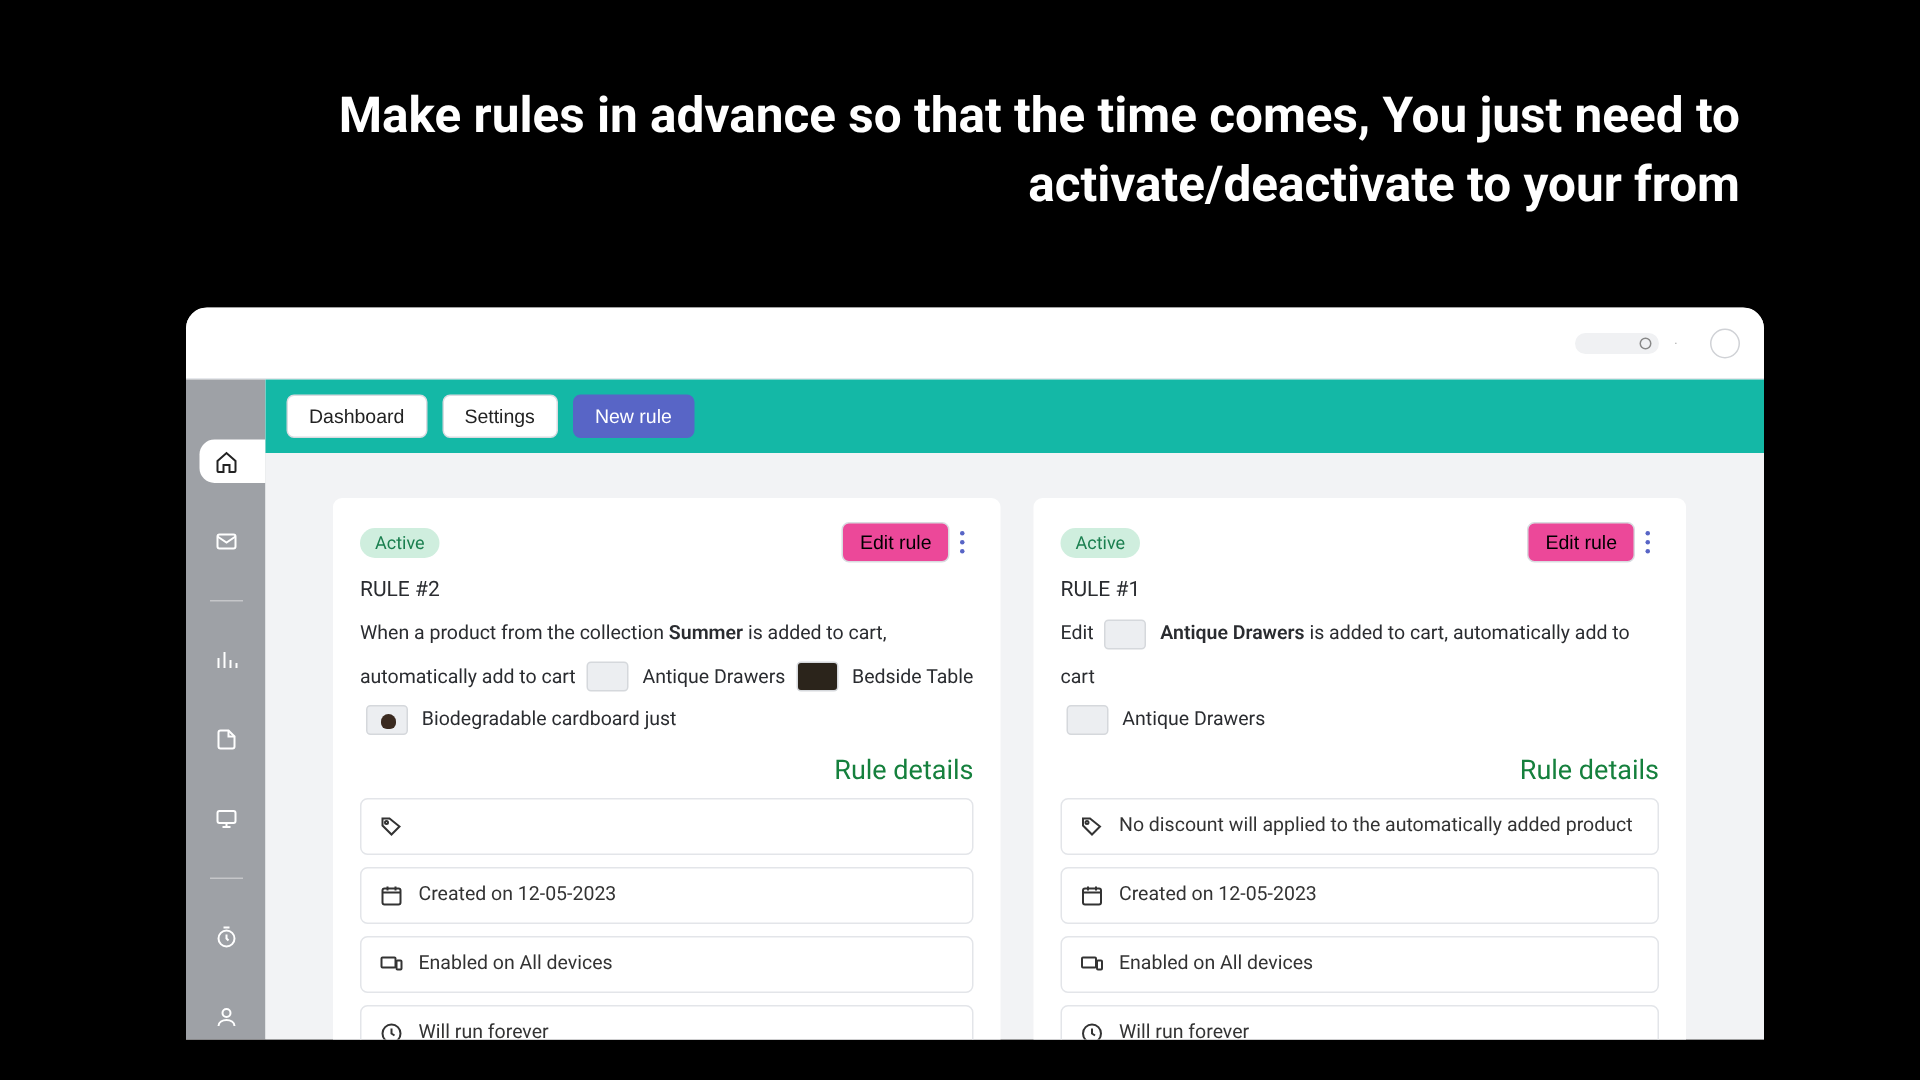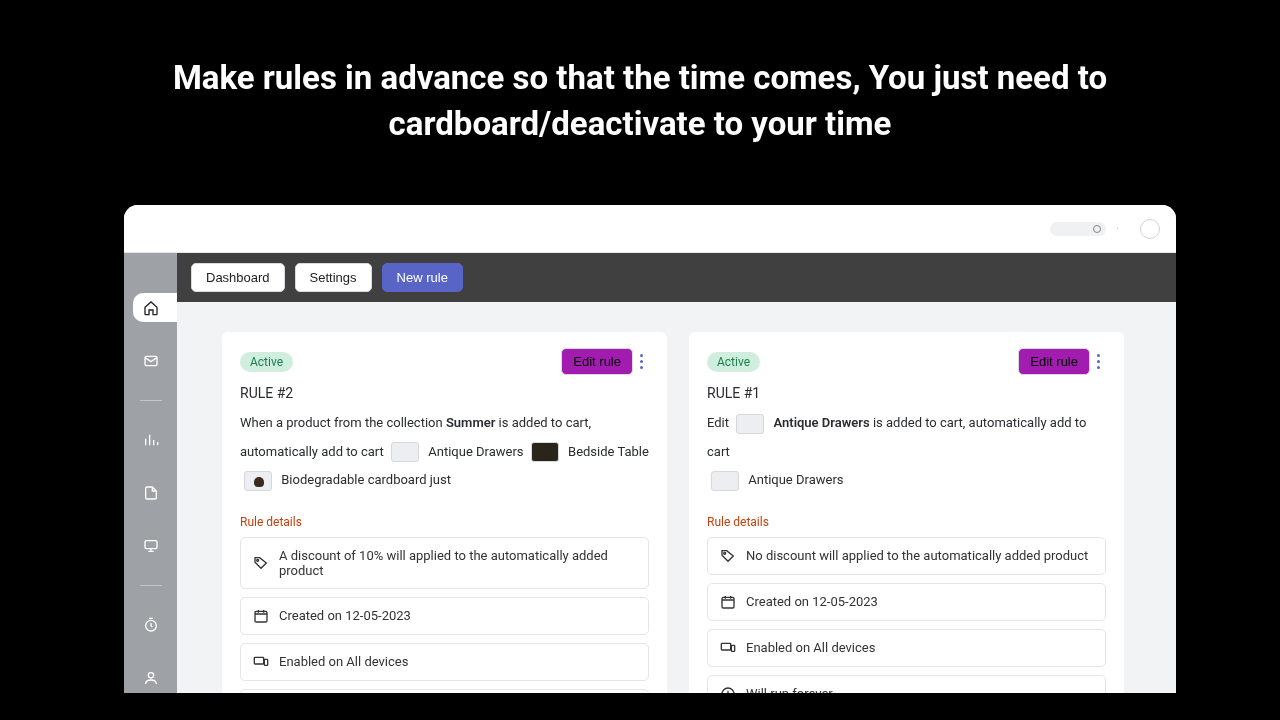--- a/index.html
+++ b/index.html
@@ -6,21 +6,21 @@
   body {
     background: #000;
     width: 1280px;
     height: 720px;
     font-family: -apple-system, BlinkMacSystemFont, "Segoe UI", Roboto, Helvetica, Arial, sans-serif;
     overflow: hidden;
     color: #111;
   }
   .hero {
     width: 100%;
-    text-align: center;
+    text-align: right;
     color: #fff;
     padding: 55px 120px 30px;
   }
   .hero h1 {
     font-size: 33px;
     font-weight: 700;
     line-height: 1.4;
   }
   .app-window {
     position: absolute;
@@ -101,21 +101,21 @@
   .main {
     flex: 1;
     background: #f2f3f5;
     display: flex;
     flex-direction: column;
   }
   .tabs-row {
     display: flex;
     gap: 10px;
     padding: 10px 14px;
-    background: #404040;
+    background: #14b8a6;
   }
   .tab {
     background: #fff;
     border: 1px solid #d9dbe0;
     border-radius: 5px;
     padding: 6px 14px;
     font-size: 13px;
     color: #222;
     cursor: pointer;
   }
@@ -145,21 +145,21 @@
   }
   .badge {
     background: #cfeede;
     color: #1a7f4f;
     font-size: 12px;
     padding: 3px 10px;
     border-radius: 10px;
   }
   .spacer { flex: 1; }
   .btn-edit {
-    background: #a21caf;
+    background: #ec4899;
     border: 1px solid #d9dbe0;
     border-radius: 5px;
     padding: 5px 11px;
     font-size: 13px;
     cursor: pointer;
   }
   .kebab {
     width: 16px;
     height: 24px;
     display: flex;
@@ -174,21 +174,21 @@
     background: #5865c6;
     border-radius: 50%;
   }
   .rule-title {
     font-size: 14px;
     font-weight: 400;
     margin-bottom: 8px;
   }
   .desc {
     line-height: 2.2;
-    margin-bottom: 20px;
+    margin-bottom: 8px;
   }
   .pimg {
     display: inline-block;
     width: 28px; height: 20px;
     background: #eceef1;
     border: 1px solid #d5d8dc;
     border-radius: 3px;
     vertical-align: middle;
     margin: 0 6px 0 4px;
     position: relative;
@@ -196,23 +196,24 @@
   .pimg.dark { background: #2b241b; }
   .pimg.pot::after {
     content: "";
     position: absolute;
     left: 9px; top: 5px;
     width: 10px; height: 10px;
     background: #3a2a20;
     border-radius: 50% 50% 40% 40%;
   }
   .section-label {
-    color: #c2410c;
-    font-size: 12px;
+    color: #15803d;
+    font-size: 18px;
     margin: 8px 0 8px;
+    text-align: right;
   }
   .detail-row {
     border: 1px solid #e3e5e9;
     border-radius: 5px;
     padding: 10px 12px;
     display: flex;
     align-items: center;
     gap: 10px;
     margin-bottom: 8px;
     font-size: 13px;
@@ -221,21 +222,21 @@
   .ic { display:inline-flex; width:16px; height:16px; }
   .ic svg { width:16px; height:16px; }
   b { font-weight: 600; }
 </style>
 </head>
 <body>
 
 <div class="hero">
   <h1>
     <span>Make rules in advance so that the time comes, You just need to</span><br>
-    <span>cardboard/deactivate to your time</span>
+    <span>activate/deactivate to your from</span>
   </h1>
 </div>
 
 <div class="app-window">
   <div class="topstrip">
     <div class="search-pill"></div>
     <span class="tiny-txt">·</span>
     <span class="tiny-txt">&nbsp;</span>
     <div class="avatar-round"></div>
   </div>
@@ -335,21 +336,20 @@
           </div>
           <div class="section-label">Rule details</div>
 
           <div class="detail-row">
             <span class="ic">
                 <svg viewBox="0 0 24 24" fill="none" stroke="currentColor" stroke-width="2">
                   <path d="M20 12l-8 8-9-9V4h7z"></path>
                   <circle cx="7" cy="8" r="1.5"></circle>
                 </svg>
               </span>
-            <span>A discount of 10% will applied to the automatically added product</span>
           </div>
           <div class="detail-row">
             <span class="ic">
                 <svg viewBox="0 0 24 24" fill="none" stroke="currentColor" stroke-width="2">
                   <rect x="3" y="5" width="18" height="16" rx="2"></rect>
                   <path d="M3 9h18M8 3v4M16 3v4"></path>
                 </svg>
               </span>
             <span>Created on 12-05-2023</span>
           </div>

